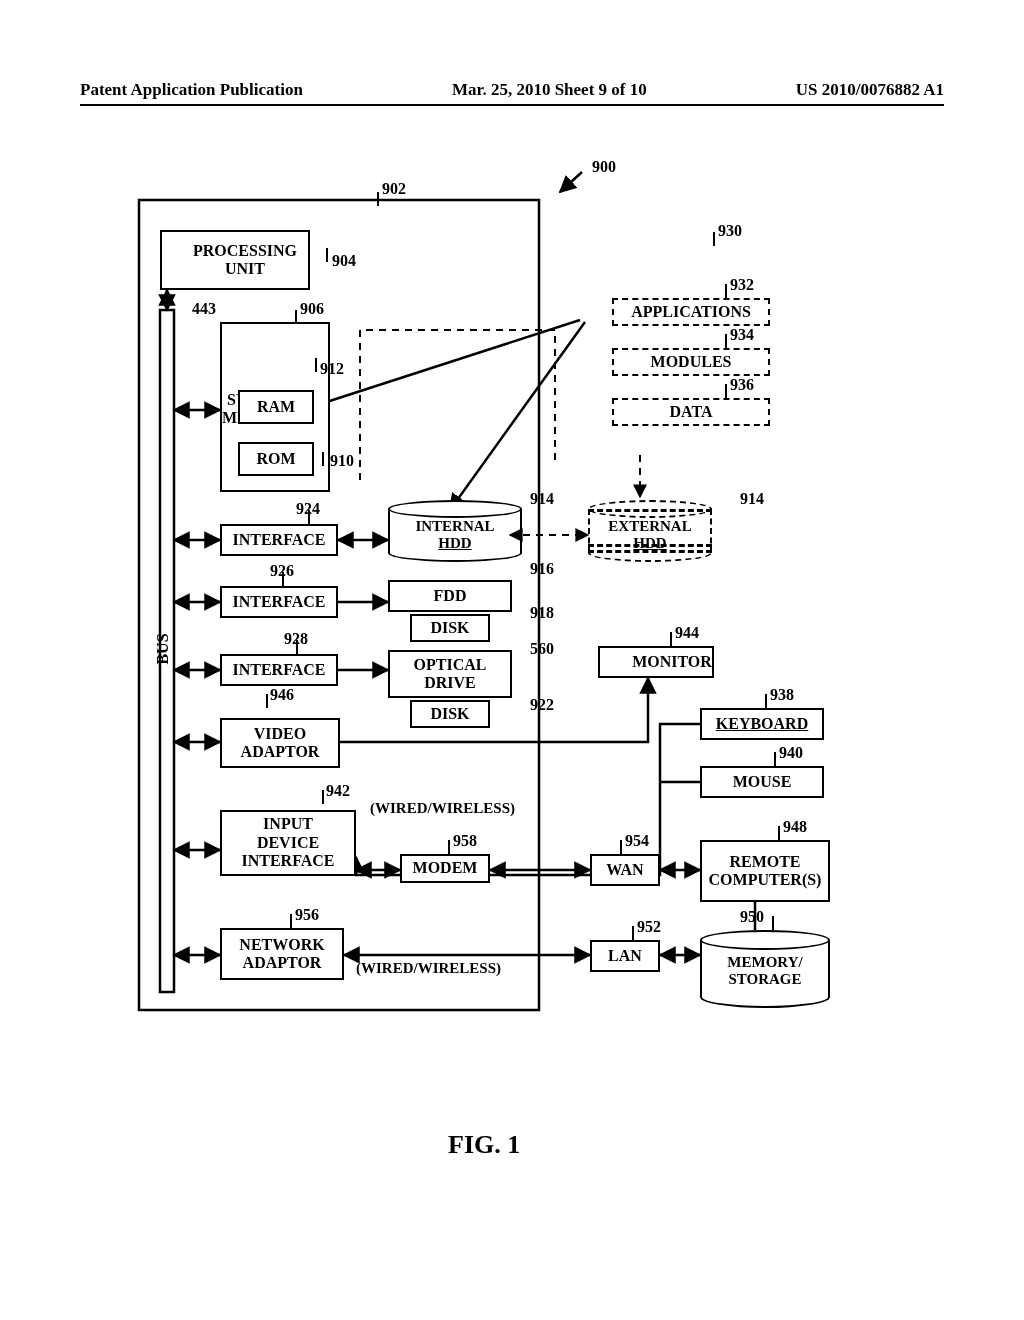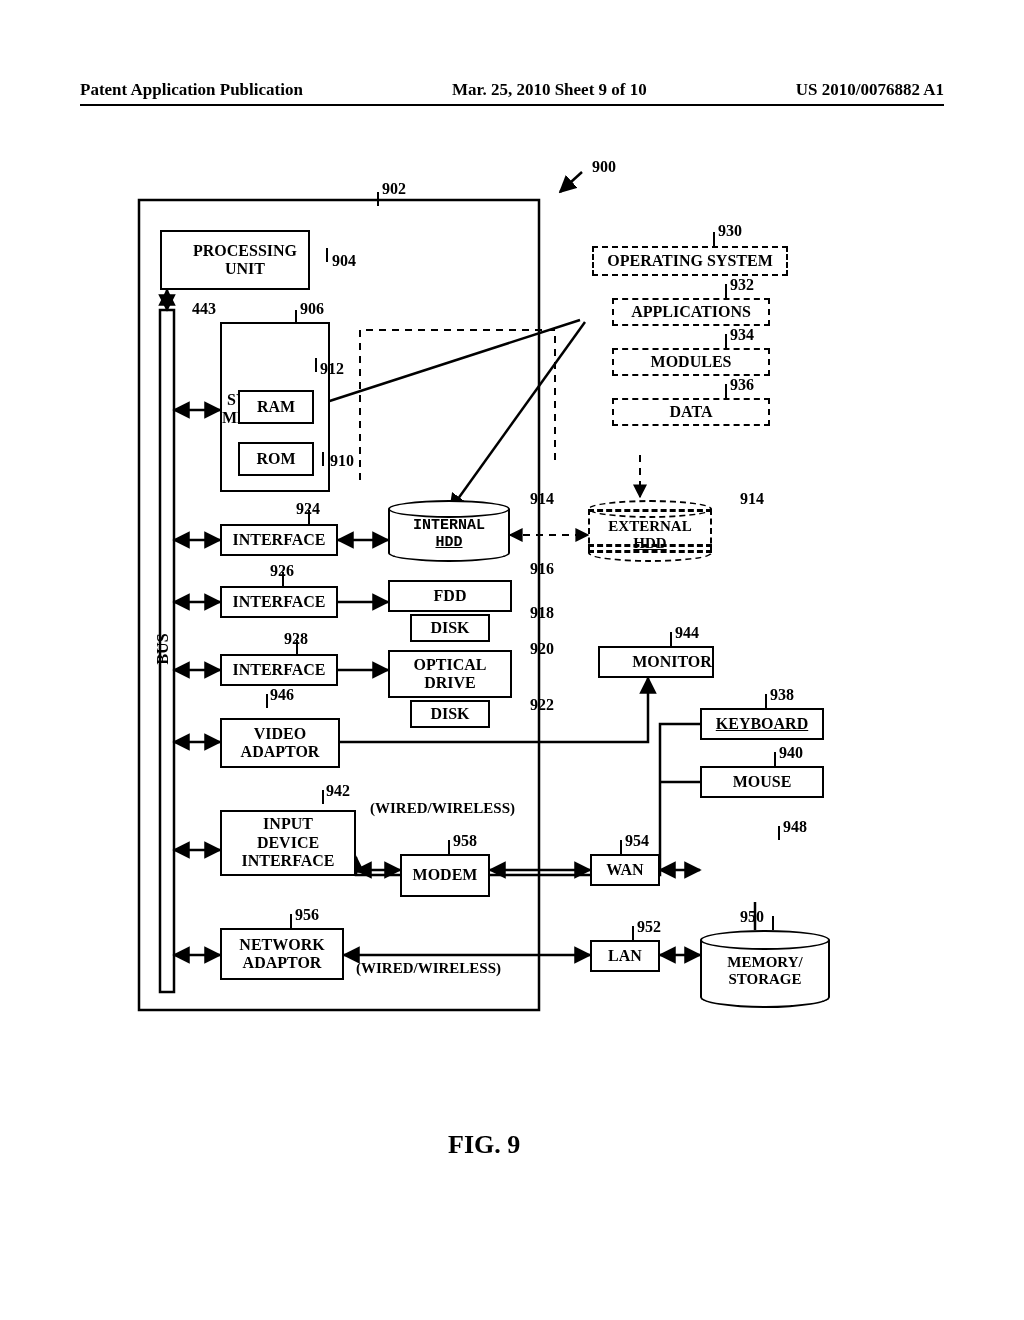--- a/index.html
+++ b/index.html
@@ -125,21 +125,21 @@
   <div class="box" style="left:220px; top:810px; width:136px; height:66px;">
       <span style="white-space:pre-line;">INPUT
 DEVICE
 INTERFACE</span>
     </div>
   <div class="box" style="left:220px; top:928px; width:124px; height:52px;">
       <span style="white-space:pre-line;">NETWORK
 ADAPTOR</span>
     </div>
 
-  <div class="cyl" style="left:388px; top:500px; width:122px; height:62px;font-family:Liberation Mono, monospace;">
+  <div class="cyl" style="left:388px; top:500px; width:134px; height:62px;">
     <div class="top" style="height:18px;"></div>
     <div class="body" style="top:9px; height:44px;"></div>
     <div class="bot" style="top:44px; height:18px;"></div>
     <div class="t" style="top:18px;"><span>INTERNAL</span><br><span class="u">HDD</span></div>
   </div>
 
   <div class="cyl dashed" style="left:588px; top:500px; width:124px; height:62px;">
     <div class="top" style="height:18px;"></div>
     <div class="body" style="top:9px; height:44px;"></div>
     <div class="bot" style="top:44px; height:18px;"></div>
@@ -164,41 +164,42 @@
   <div class="box" style="left:598px; top:646px; width:116px; height:32px;padding-left:32px;">
       <span>MONITOR</span>
     </div>
   <div class="box" style="left:700px; top:708px; width:124px; height:32px;text-decoration:underline;">
       <span>KEYBOARD</span>
     </div>
   <div class="box" style="left:700px; top:766px; width:124px; height:32px;">
       <span>MOUSE</span>
     </div>
 
-  <div class="box" style="left:400px; top:854px; width:90px; height:43px;">
+  <div class="box" style="left:400px; top:854px; width:90px; height:29px;">
       <span>MODEM</span>
     </div>
   <div class="box" style="left:590px; top:854px; width:70px; height:32px;">
       <span>WAN</span>
     </div>
   <div class="box" style="left:590px; top:940px; width:70px; height:32px;">
       <span>LAN</span>
     </div>
 
+  <div class="box" style="left:700px; top:840px; width:130px; height:62px;">
+      <span style="white-space:pre-line;">REMOTE
+COMPUTER(S)</span>
+    </div>
 
   <div class="cyl" style="left:700px; top:930px; width:130px; height:78px;">
     <div class="top" style="height:20px;"></div>
     <div class="body" style="top:10px; height:56px;"></div>
     <div class="bot" style="top:56px; height:22px;"></div>
     <div class="t" style="top:24px;"><span>MEMORY/</span><br><span>STORAGE</span></div>
   </div>
 
-  <div class="dashbox" style="left:592px; top:246px; width:196px; height:30px;">
-      <span>OPERATING SYSTEM</span>
-    </div>
   <div class="dashbox" style="left:612px; top:298px; width:158px; height:28px;">
       <span>APPLICATIONS</span>
     </div>
   <div class="dashbox" style="left:612px; top:348px; width:158px; height:28px;">
       <span>MODULES</span>
     </div>
   <div class="dashbox" style="left:612px; top:398px; width:158px; height:28px;">
       <span>DATA</span>
     </div>
 
@@ -216,21 +217,21 @@
   <div class="ref" style="left:300px; top:300px;">906</div>
   <div class="ref" style="left:192px; top:300px;">443</div>
   <div class="tick" style="left:322px; top:452px;"></div>
   <div class="ref" style="left:330px; top:452px;">910</div>
   <div class="tick" style="left:315px; top:358px;"></div>
   <div class="ref" style="left:320px; top:360px;">912</div>
   <div class="ref" style="left:530px; top:490px;">914</div>
   <div class="ref" style="left:740px; top:490px;">914</div>
   <div class="ref" style="left:530px; top:560px;">916</div>
   <div class="ref" style="left:530px; top:604px;">918</div>
-  <div class="ref" style="left:530px; top:640px;">920</div>
+  <div class="ref" style="left:530px; top:640px;">560</div>
   <div class="ref" style="left:530px; top:696px;">922</div>
   <div class="tick" style="left:308px; top:510px;"></div>
   <div class="ref" style="left:296px; top:500px;">924</div>
   <div class="tick" style="left:282px; top:572px;"></div>
   <div class="ref" style="left:270px; top:562px;">926</div>
   <div class="tick" style="left:296px; top:640px;"></div>
   <div class="ref" style="left:284px; top:630px;">928</div>
   <div class="tick" style="left:713px; top:232px;"></div>
   <div class="ref" style="left:718px; top:222px;">930</div>
   <div class="tick" style="left:725px; top:284px;"></div>
@@ -255,15 +256,15 @@
   <div class="ref" style="left:740px; top:908px;">950</div>
   <div class="tick" style="left:632px; top:926px;"></div>
   <div class="ref" style="left:637px; top:918px;">952</div>
   <div class="tick" style="left:620px; top:840px;"></div>
   <div class="ref" style="left:625px; top:832px;">954</div>
   <div class="tick" style="left:290px; top:914px;"></div>
   <div class="ref" style="left:295px; top:906px;">956</div>
   <div class="tick" style="left:448px; top:840px;"></div>
   <div class="ref" style="left:453px; top:832px;">958</div>
 
-  <div class="fig" style="left:448px; top:1130px;">FIG. 9</div>
+  <div class="fig" style="left:448px; top:1130px;">FIG. 1</div>
 
 </div>
 
 </body></html>

